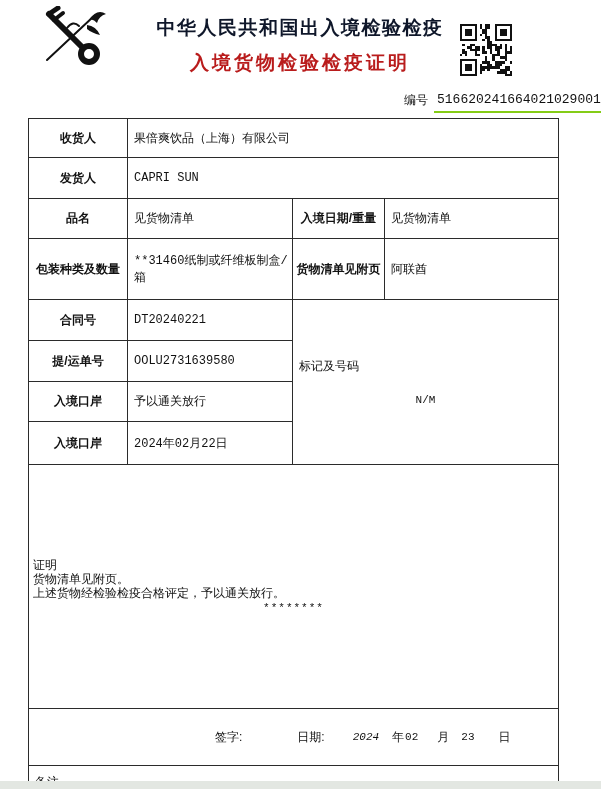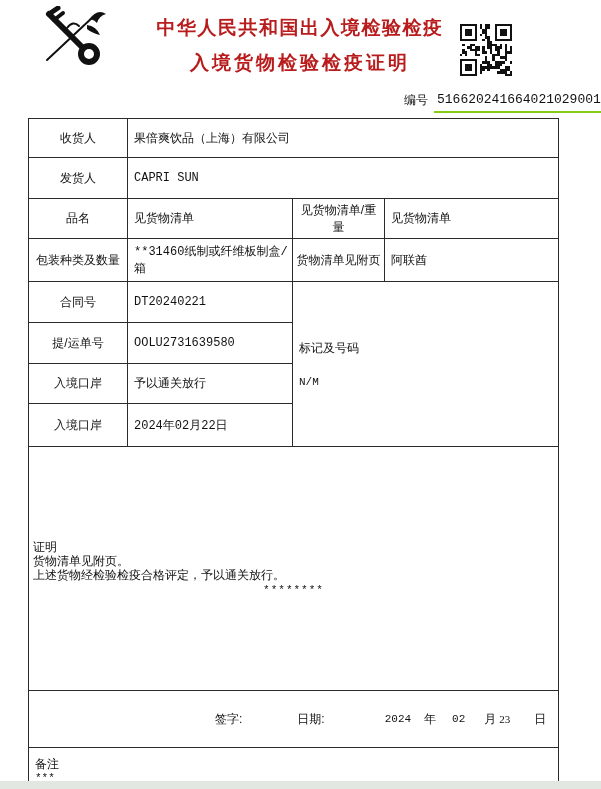--- a/index.html
+++ b/index.html
@@ -9,54 +9,54 @@
     width:601px; height:789px;
     overflow:hidden;
     font-family:"Liberation Sans","DejaVu Sans",sans-serif;
     color:#111;
   }
   
   .emblem { position:absolute; left:36px; top:6px; width:72px; height:60px; }
   .titles { position:absolute; left:110px; top:16px; width:380px; text-align:center; }
   .title-main {
     font-size:19px; font-weight:bold; letter-spacing:1.5px;
-    line-height:24px; color:#b91c1c;
+    line-height:24px; color:#0f172a;
   }
   .title-sub {
     font-size:19px; font-weight:bold; letter-spacing:3px;
     line-height:24px; margin-top:11px; color:#b91c1c;
   }
   .qr-box { position:absolute; left:459px; top:24px; width:54px; height:52px; }
   .serial { position:absolute; left:404px; top:92px; font-size:12px; white-space:nowrap; }
   .serial-label { display:inline-block; vertical-align:bottom; padding-bottom:4px; }
   .serial-num {
     display:inline-block; margin-left:6px; min-width:128px;
     font-family:"Liberation Mono","DejaVu Sans Mono",monospace;
     font-size:13px; padding:0 2px 4px 3px;
     border-bottom:2px solid #84cc16;
   }
   
   table.doc {
     position:absolute; left:28px; top:118px;
     width:530px; border-collapse:collapse; table-layout:fixed;
   }
   table.doc td { border:1px solid #2b2b2b; font-size:12px; vertical-align:middle; }
-  td.lbl { text-align:center; padding:2px; }
+  td.lbl { text-align:center; padding:2px;font-weight:bold; }
   td.val { padding-left:6px; }
   .mono { font-family:"Liberation Mono","DejaVu Sans Mono",monospace; font-size:11px; }
   .monomix { font-family:"Liberation Mono","DejaVu Sans Mono",sans-serif; font-size:11.5px;margin-top:32px; }
   td.marks { vertical-align:top; padding:4px 6px; }
-  .marks-value { margin-top:19px; }
+  .marks-value { margin-top:19px;text-align:center; }
   td.cert { vertical-align:top; padding:2px 4px; font-size:12px; line-height:14px; }
   .cert-stars { text-align:center; letter-spacing:1px; margin-top:1px; }
   td.sig { font-size:12px; }
   .sig-inner { display:flex; align-items:center; padding-left:186px; white-space:nowrap; }
   .sig-date-label { margin-left:55px; }
-  .sp-a { margin-left:60px; } .sp-b { margin-left:13px; } .sp-c { margin-left:16px; }
-  .sp-d { margin-left:19px; } .sp-e { margin-left:3px;font-family:Liberation Serif, serif; }  .sp-f { margin-left:24px; }
+  .sp-a { margin-left:28px;font-style:italic; } .sp-b { margin-left:13px; } .sp-c { margin-left:1px; }
+  .sp-d { margin-left:19px; } .sp-e { margin-left:12px; }  .sp-f { margin-left:24px; }
   td.remarks { vertical-align:top; padding:3px 6px; font-size:12px; line-height:14px; }
   
   .bottom-strip {
     position:absolute; left:0; bottom:0; width:601px; height:8px;
     background:#e3e7e2; z-index:5;
   }
 </style>
 </head>
 <body>
 
@@ -226,24 +226,24 @@
     <td class="lbl">收货人</td>
     <td class="val" colspan="3">果倍爽饮品（上海）有限公司</td>
   </tr>
   <tr style="height:41px">
     <td class="lbl">发货人</td>
     <td class="val mono" colspan="3">CAPRI SUN</td>
   </tr>
   <tr style="height:40px">
     <td class="lbl">品名</td>
     <td class="val">见货物清单</td>
-    <td class="lbl">见货物清单/重量</td>
+    <td class="lbl">入境日期/重量</td>
     <td class="val">见货物清单</td>
   </tr>
-  <tr style="height:43px">
+  <tr style="height:61px">
     <td class="lbl">包装种类及数量</td>
     <td class="val monomix">**31460纸制或纤维板制盒/箱</td>
     <td class="lbl">货物清单见附页</td>
     <td class="val">阿联酋</td>
   </tr>
   <tr style="height:41px">
     <td class="lbl">合同号</td>
     <td class="val mono">DT20240221</td>
     <td class="marks" colspan="2" rowspan="4">
       <div>标记及号码</div>

